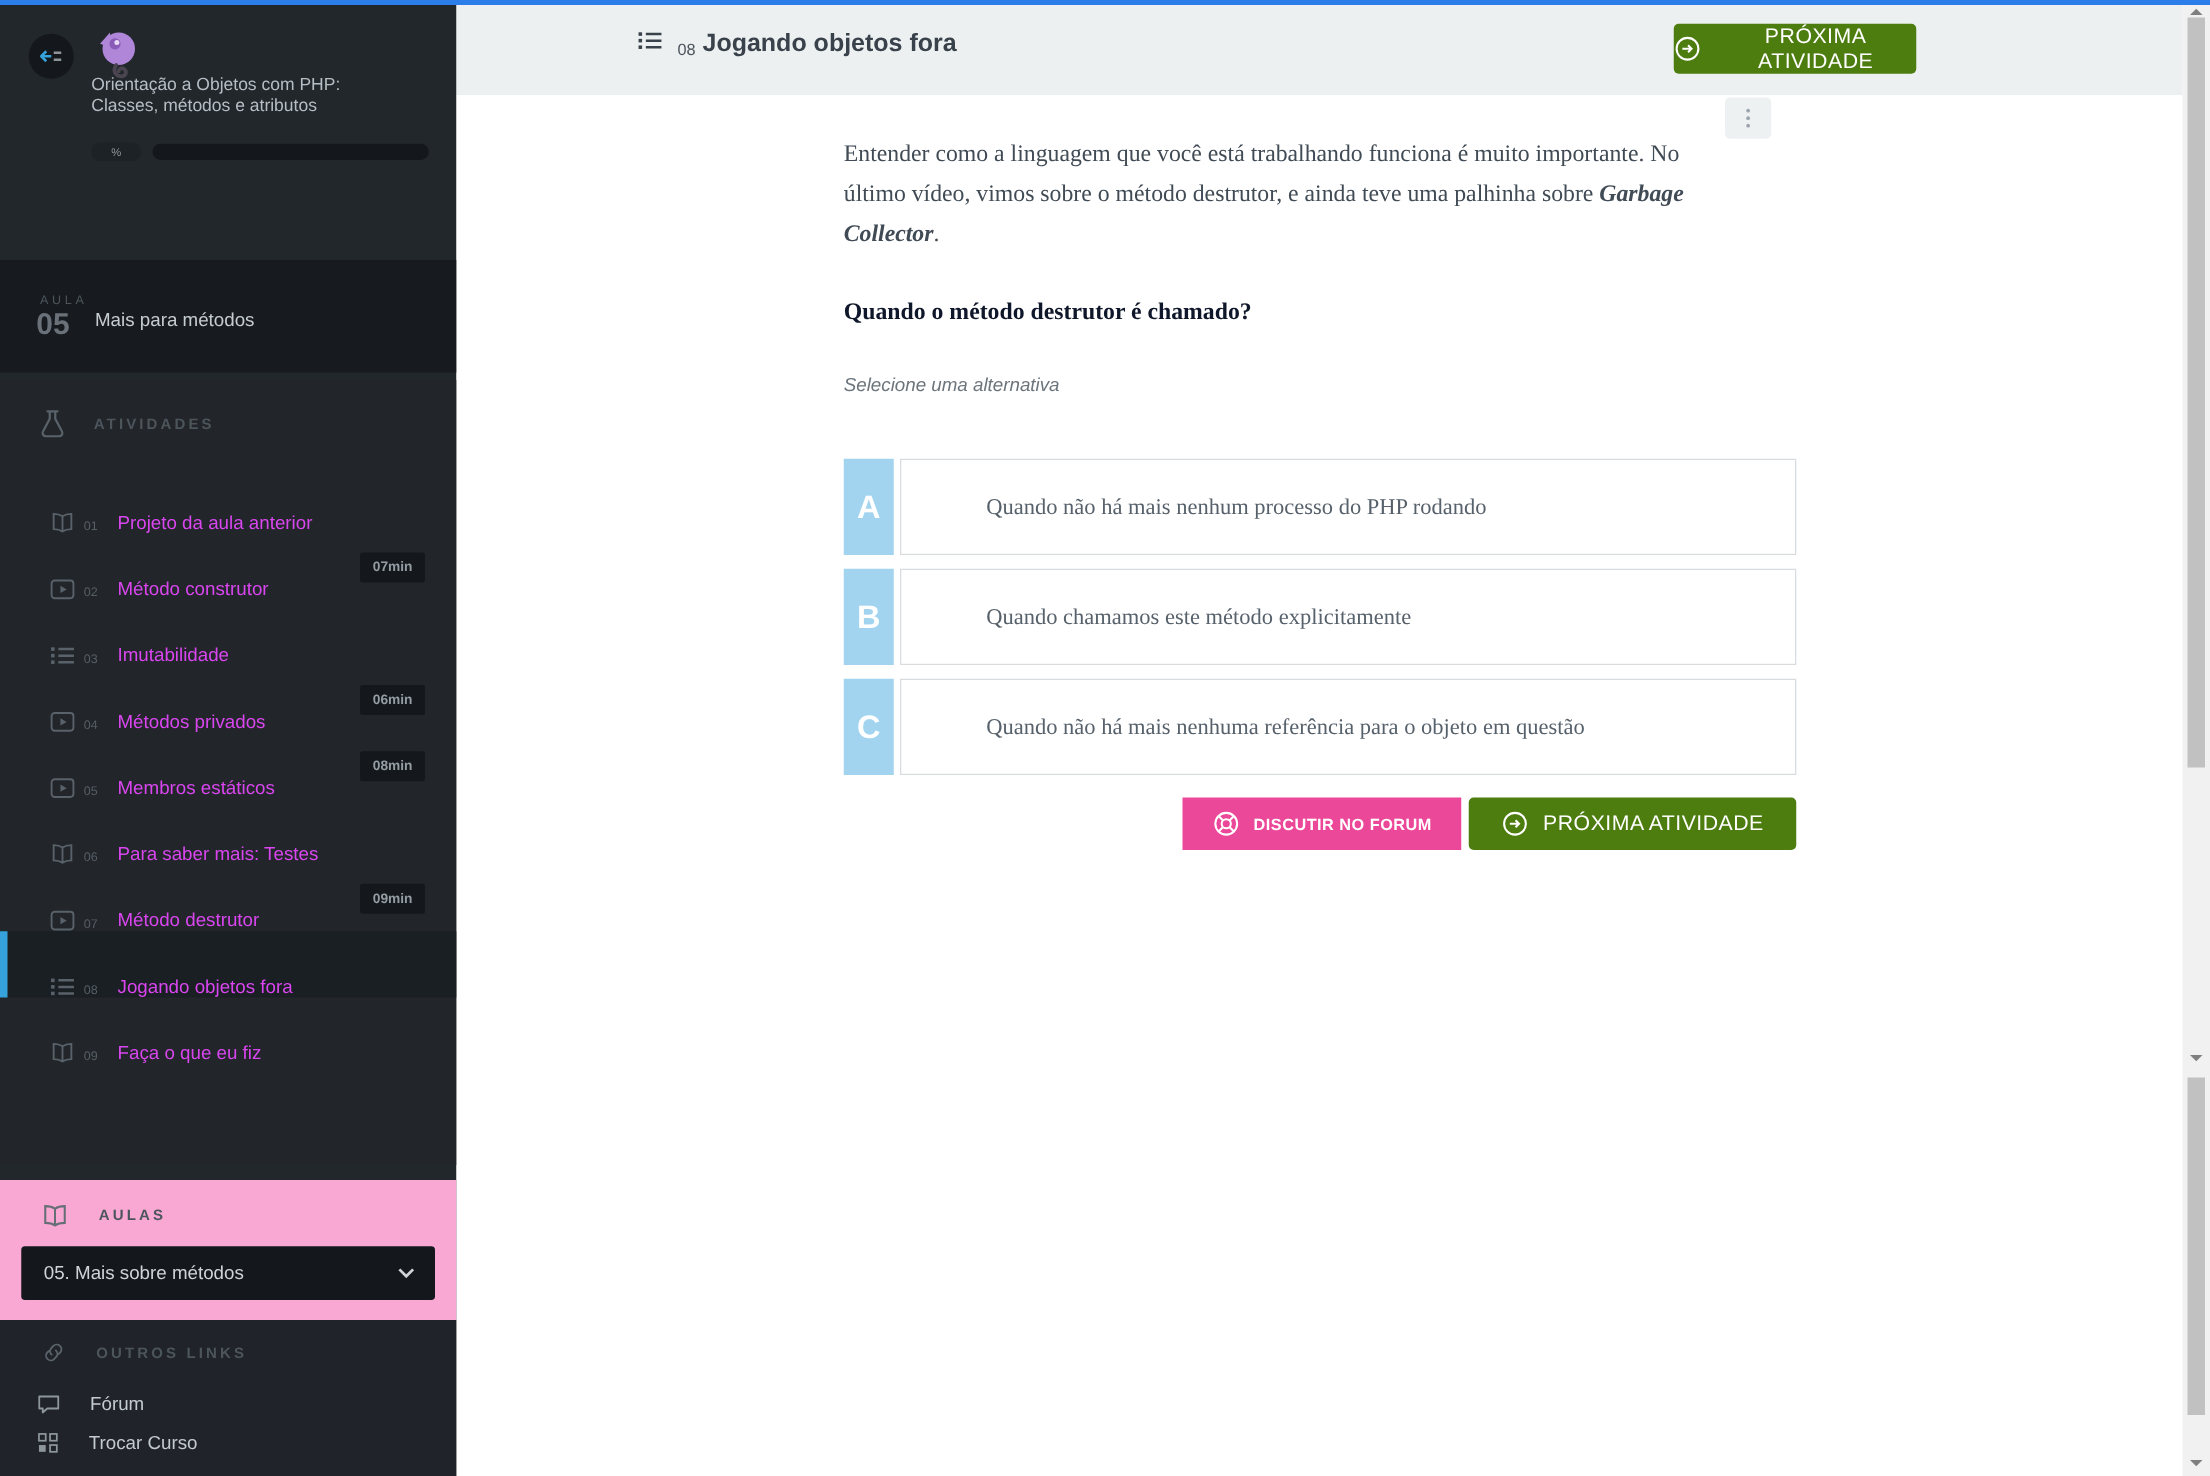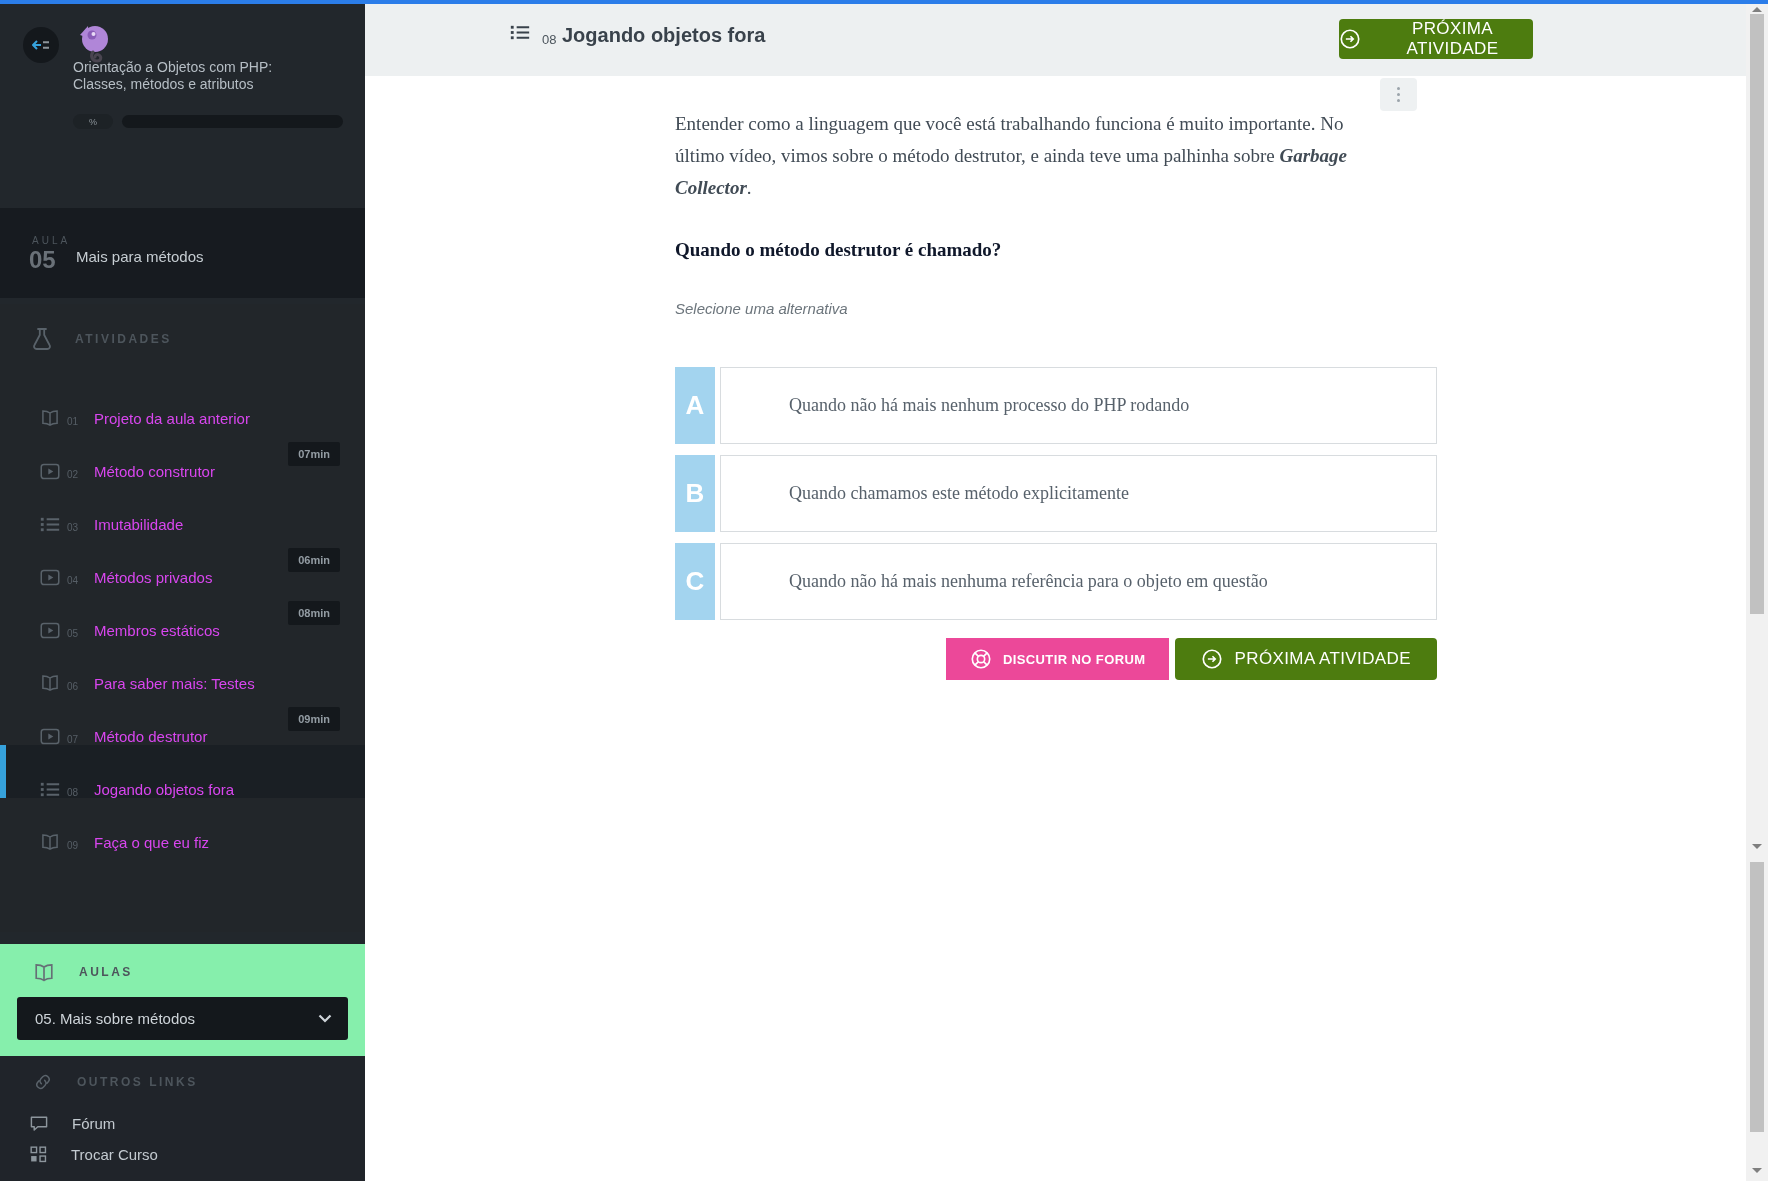--- a/index.html
+++ b/index.html
@@ -38,21 +38,21 @@
   .act-item { position:relative; height:53px; display:flex; align-items:flex-end; padding-left:39px; cursor:pointer; }
   .act-item .aicon { width:22px; display:flex; justify-content:center; color:#59626a; }
   .act-item .anum { margin-left:6px; width:18px; font-size:10px; color:#565e66; }
   .act-item .albl { margin-left:9px; font-size:15px; color:#d946ef; }
   .act-item .abadge { position:absolute; right:25px; top:50%; transform:translateY(-50%);
                       background:#14181c; color:#949da4; font-size:11px; font-weight:bold;
                       padding:6px 10px; border-radius:2px; }
   .act-item.active { background:#1a1f24; }
   .act-item.active::before { content:""; position:absolute; left:0; top:0; bottom:0; width:6px; background:#36a2dc; }
 
-  .sb-aulas { position:absolute; left:0; top:940px; width:100%; height:112px; background:#86efac; }
+  .sb-aulas { position:absolute; left:0; top:940px; width:100%; height:112px; background:#f9a8d4; }
   .sb-aulas .sec-header { height:56px; }
   .sb-dropdown { position:absolute; left:17px; top:53px; width:331px; height:43px; background:#14181c;
                  border-radius:3px; display:flex; align-items:center; padding:0 16px 0 18px; cursor:pointer; }
   .sb-dropdown .dlbl { flex:1; font-size:15px; color:#ced4d9; }
 
   .sb-links { position:absolute; left:0; top:1052px; width:100%; height:129px; background:#20242a; }
   .sb-links .sec-header { height:52px; }
   .link-item { height:31px; display:flex; align-items:center; padding-left:30px; cursor:pointer; }
   .link-item .llbl { margin-left:24px; font-size:15px; color:#c3cad0; }
 

